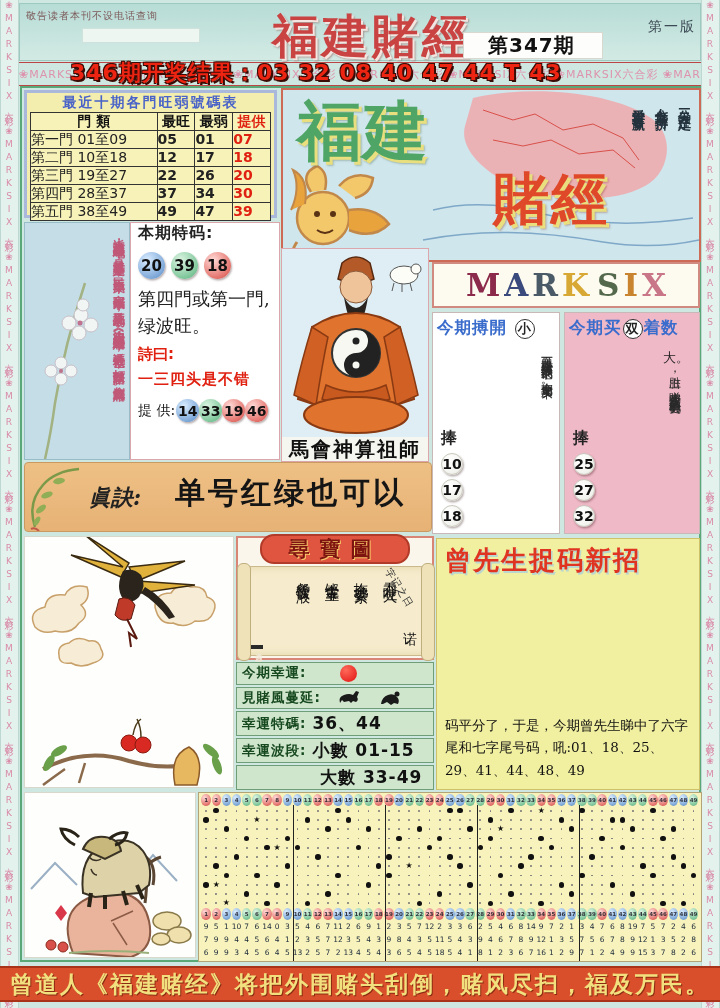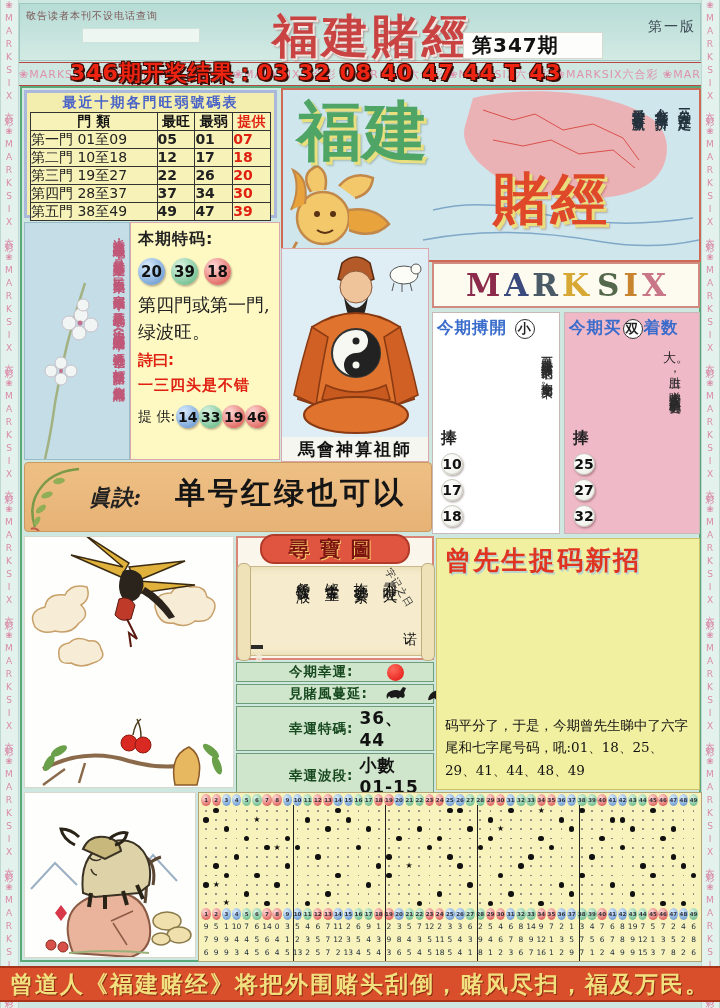--- a/index.html
+++ b/index.html
@@ -31,21 +31,21 @@
   .blank-box { left:62px; top:24px; width:118px; height:15px; background:#eef6f2; border:1px solid #cfe2dc; }
   .masthead-title {
     left:252px; top:2px; font-size:46px; font-weight:bold; color:#c94343;
     font-family:"DejaVu Serif", serif;
     text-shadow:2px 2px 0 #f3e6e0, 3px 3px 2px rgba(120,40,40,.4);
     letter-spacing:4px;
   }
   .issue-box {
     left:443px; top:28px; width:140px; height:27px; background:#fdfdfb;
     border:1px solid #d8d8d0; font-size:20px; font-weight:bold; color:#111;
-    display:flex; align-items:center; padding-left:8px; letter-spacing:1px;
+    display:flex; align-items:center; padding-left:24px; letter-spacing:1px;
   }
   .edition { left:628px; top:14px; font-size:14px; color:#3c4a55; letter-spacing:2px; }
 
   
   .result-strip {
     left:19px; top:62px; width:682px; height:24px; overflow:hidden;
     background:#cfe7e1; border-top:1px solid #b44; border-bottom:1px solid #b44;
   }
   .marks-row { white-space:nowrap; font-size:11px; line-height:24px; color:#dd93ad; letter-spacing:1px; }
   .result-text {
@@ -94,21 +94,21 @@
     background:#c5dde7; border:1px solid #98bcc8; overflow:hidden;
   }
   .intro-text {
     right:4px; top:6px; height:224px; font-size:12px; line-height:1.12;
     color:#c05878; letter-spacing:1px; font-weight:bold;
   }
 
   
   .special-panel {
     left:130px; top:222px; width:150px; height:238px;
-    background:#fef9c3; border:1px solid #dba6ac; padding:6px 7px;
+    background:#ffffff; border:1px solid #dba6ac; padding:0 7px;
   }
   .sp-heading { font-size:16px; font-weight:bold; color:#222; letter-spacing:1px; }
   .ball-row { display:flex; gap:6px; margin:8px 0 6px 0; align-items:center; }
   .ball {
     border-radius:50%; display:flex; align-items:center; justify-content:center;
     font-weight:bold; color:#111; box-shadow:1px 1.5px 2px rgba(60,30,30,.35);
   }
   .ball.sz26 { width:27px; height:27px; font-size:15px; }
   .ball.sz22 { width:23px; height:23px; font-size:14px; }
   .ball.sz20 { width:22px; height:22px; font-size:14px; }
@@ -122,21 +122,21 @@
   .sp-offer { display:flex; align-items:center; margin-top:10px; gap:1px; }
   .sp-offer-label { font-size:14px; color:#222; font-family:"DejaVu Serif", serif; white-space:nowrap; }
 
   
   .deity-panel {
     left:281px; top:248px; width:148px; height:214px;
     background:#dfeef4; border:1px solid #dba6ac; overflow:hidden;
   }
   .deity-caption {
     position:absolute; left:0; bottom:0; width:100%; height:24px; background:#f6f6f0;
-    font-size:17px; font-weight:bold; color:#111; letter-spacing:2px;
+    font-size:20px; font-weight:bold; color:#111; letter-spacing:2px;
     display:flex; align-items:center; justify-content:center;
   }
 
   
   .ms-logo-box {
     left:432px; top:262px; width:268px; height:46px; background:#fdfbef;
     border:2px solid #d08a80; display:flex; align-items:center; justify-content:center; gap:4px;
   }
   .ms-letter { font-size:31px; font-weight:bold; font-family:"DejaVu Serif", serif; }
   .ms-cols { left:432px; top:312px; width:268px; height:222px; display:flex; gap:4px; }
@@ -182,21 +182,21 @@
   .idioms .v-text { font-size:14.5px; color:#111; letter-spacing:2px; font-family:"DejaVu Serif", serif; }
   .tr-note { position:absolute; right:8px; top:14px; font-size:10px; color:#333; transform:rotate(58deg); letter-spacing:1px; }
   .tr-note2 { position:absolute; right:12px; bottom:6px; font-size:14px; color:#111; }
   .tr-seal { position:absolute; left:8px; bottom:6px; width:12px; background:#2a2a2a; color:#f2e8d8; font-size:8px; line-height:1.1; padding:2px 1px; writing-mode:vertical-rl; text-orientation:upright; }
 
   
   .lucky-panel { left:236px; top:662px; width:198px; height:128px; display:flex; flex-direction:column; gap:2px; }
   .lucky-row {
     flex:1; background:#cfe5cc; border:1.5px solid #6f9d78; display:flex; align-items:center; padding:0 5px;
   }
-  .lucky-row .lab { font-size:13.5px; font-weight:bold; color:#17491f; letter-spacing:1px; white-space:nowrap;margin-left:47px; }
+  .lucky-row .lab { font-size:13.5px; font-weight:bold; color:#17491f; letter-spacing:1px; white-space:nowrap; }
   .lucky-row .val { font-size:17px; font-weight:bold; color:#111; margin-left:6px; letter-spacing:1px; }
   .red-dot { width:17px; height:17px; border-radius:50%; background:radial-gradient(circle at 35% 30%, #ff6a5a, #e01010); margin-left:34px; }
   .zodiac-icons { display:flex; gap:18px; margin-left:16px; }
 
   
   .zeng-panel {
     left:436px; top:538px; width:264px; height:252px;
     background:#f1f0a0; border:1px solid #cfc06a; padding:4px 8px;
   }
   .zeng-title {

